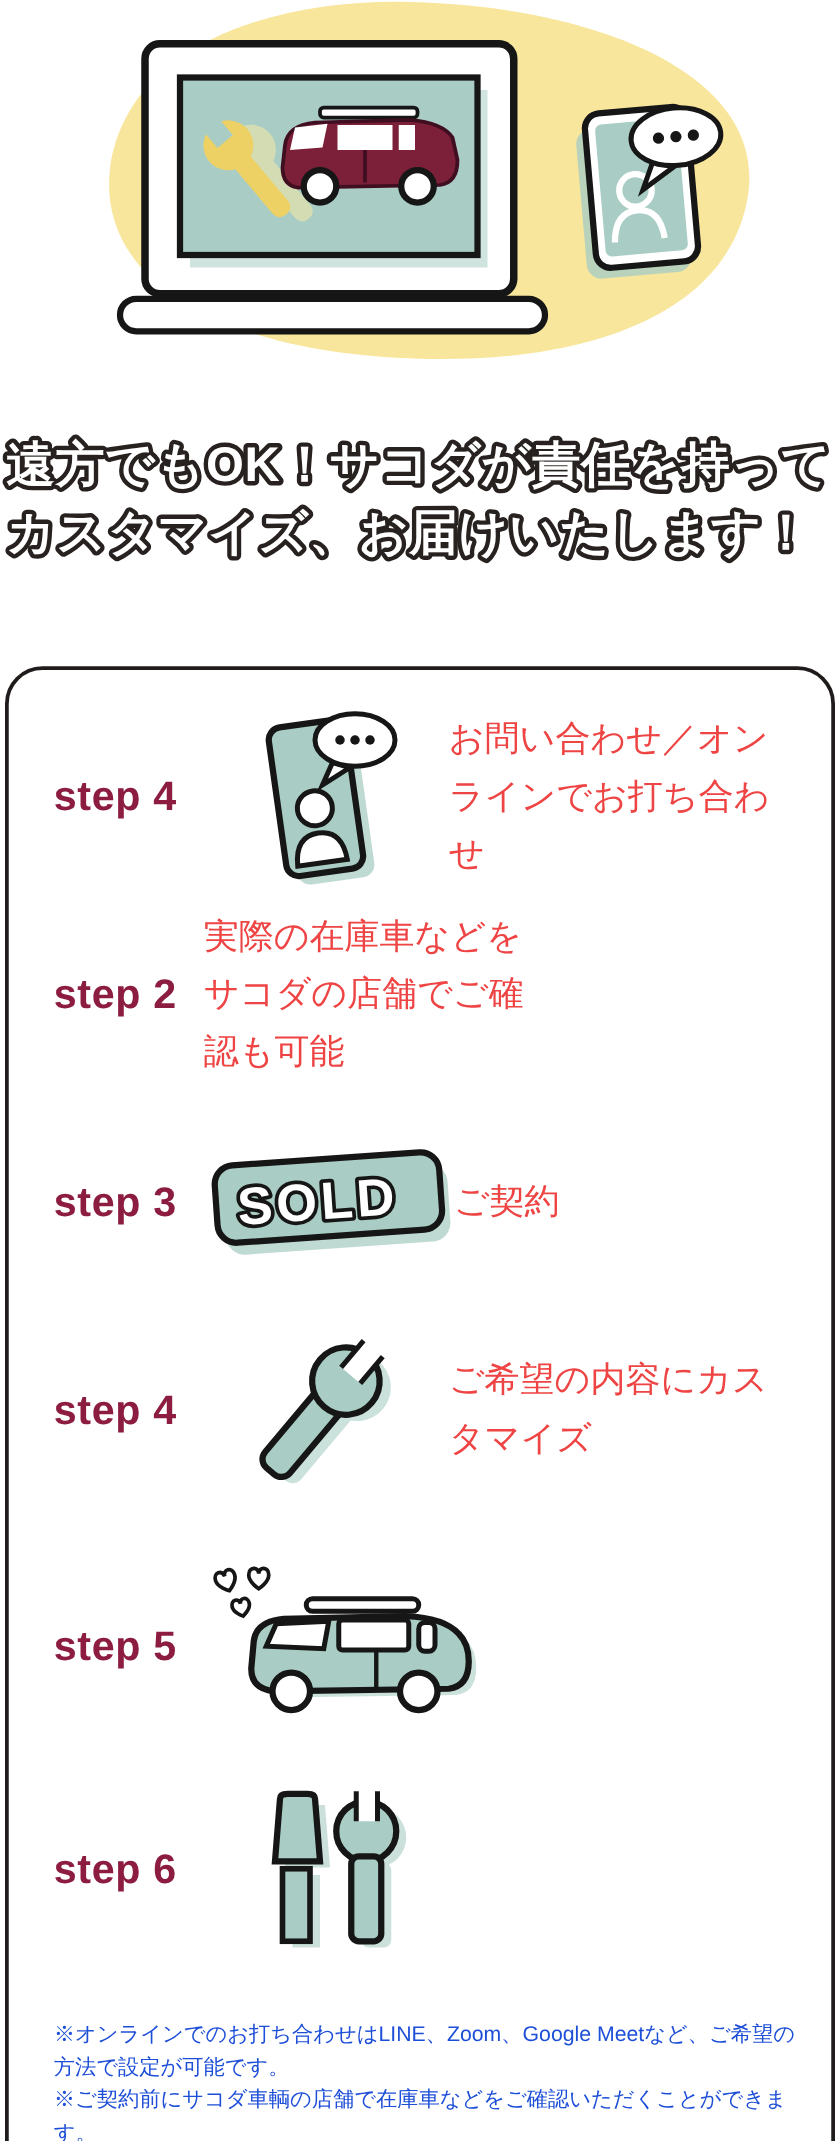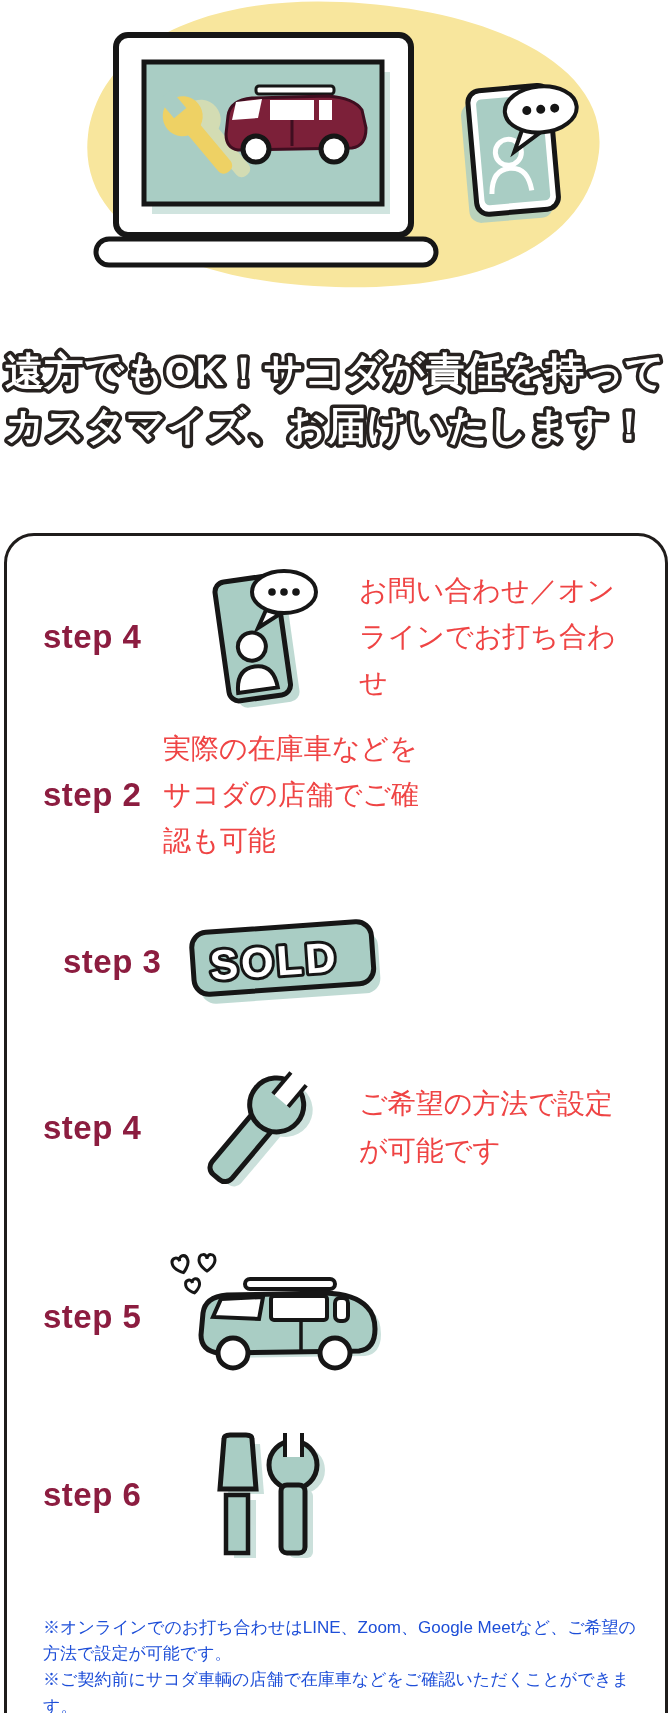--- a/index.html
+++ b/index.html
@@ -33,21 +33,21 @@
     margin:74px 4px 5px 4px;
     background:#ffffff;
     border:3px solid #1f1c1b;
     border-radius:30px;
     padding:26px 24px 40px 36px;
     box-sizing:border-box;
   }
   .step-row{display:flex;align-items:center;}
   .row-1{margin-bottom:14px;}
   .row-2{margin-bottom:52px;}
-  .row-3{margin-bottom:56px;margin-left:20px;}
+  .row-3{margin-bottom:56px;}
   .row-4{margin-bottom:58px;}
   .row-5{margin-bottom:46px;}
   .row-6{margin-bottom:0;}
   .step-label{
     flex:0 0 120px;
     font-size:33px;
     font-weight:bold;
     color:#8c1d40;
     letter-spacing:0.5px;
   }
@@ -177,40 +177,41 @@
       <div class="step-label">step 3</div>
       <div class="step-icon">
         <svg width="200" height="90" viewBox="0 0 200 90">
           <g transform="rotate(-4 100 45)">
             <rect x="16" y="20" width="180" height="62" rx="15" fill="#a9cdc4" opacity="0.75"></rect>
             <rect x="10" y="10" width="180" height="62" rx="15" fill="#a9cdc4" stroke="#161616" stroke-width="5"></rect>
             <text x="27" y="58" font-size="42" letter-spacing="3" class="icon-sign-text" stroke-width="6">SOLD</text>
           </g>
         </svg>
       </div>
+      <div class="step-desc">ご契約</div>
     </div>
 
     <div class="step-row row-4">
       <div class="step-label">step 4</div>
       <div class="step-icon">
         <svg width="120" height="130" viewBox="0 0 120 130">
           <g transform="translate(9,5) rotate(40 55 65)" opacity="0.6">
             <rect x="43" y="40" width="26" height="88" rx="9" fill="#a9cdc4"></rect>
             <circle cx="56" cy="34" r="27" fill="#a9cdc4"></circle>
           </g>
           <g transform="rotate(40 55 65)">
             <rect x="43" y="40" width="26" height="88" rx="9" fill="#a9cdc4" stroke="#161616" stroke-width="5"></rect>
             <circle cx="56" cy="34" r="27" fill="#a9cdc4" stroke="#161616" stroke-width="5"></circle>
             <rect x="46" y="0" width="20" height="28" fill="#ffffff"></rect>
             <line x1="46" y1="0" x2="46" y2="28" stroke="#161616" stroke-width="4"></line>
             <line x1="66" y1="0" x2="66" y2="28" stroke="#161616" stroke-width="4"></line>
           </g>
         </svg>
       </div>
-      <div class="step-desc">ご希望の方法で設定が可能です</div>
+      <div class="step-desc">ご希望の内容にカスタマイズ</div>
     </div>
 
     <div class="step-row row-5">
       <div class="step-label">step 5</div>
       <div class="step-icon">
         <svg width="225" height="132" viewBox="0 0 225 132">
           <g>
             <path d="M18,10 C18,4 10,4 10,11 C10,17 18,22 18,22 C18,22 26,17 26,11 C26,4 18,4 18,10" fill="#ffffff" stroke="#161616" stroke-width="3" transform="rotate(-18 18 14)"></path>
             <path d="M44,8 C44,2 36,2 36,9 C36,15 44,20 44,20 C44,20 52,15 52,9 C52,2 44,2 44,8" fill="#ffffff" stroke="#161616" stroke-width="3"></path>
             <path d="M30,32 C30,27 23,27 23,33 C23,38 30,42 30,42 C30,42 37,38 37,33 C37,27 30,27 30,32" fill="#ffffff" stroke="#161616" stroke-width="3" transform="rotate(-12 30 35)"></path>

